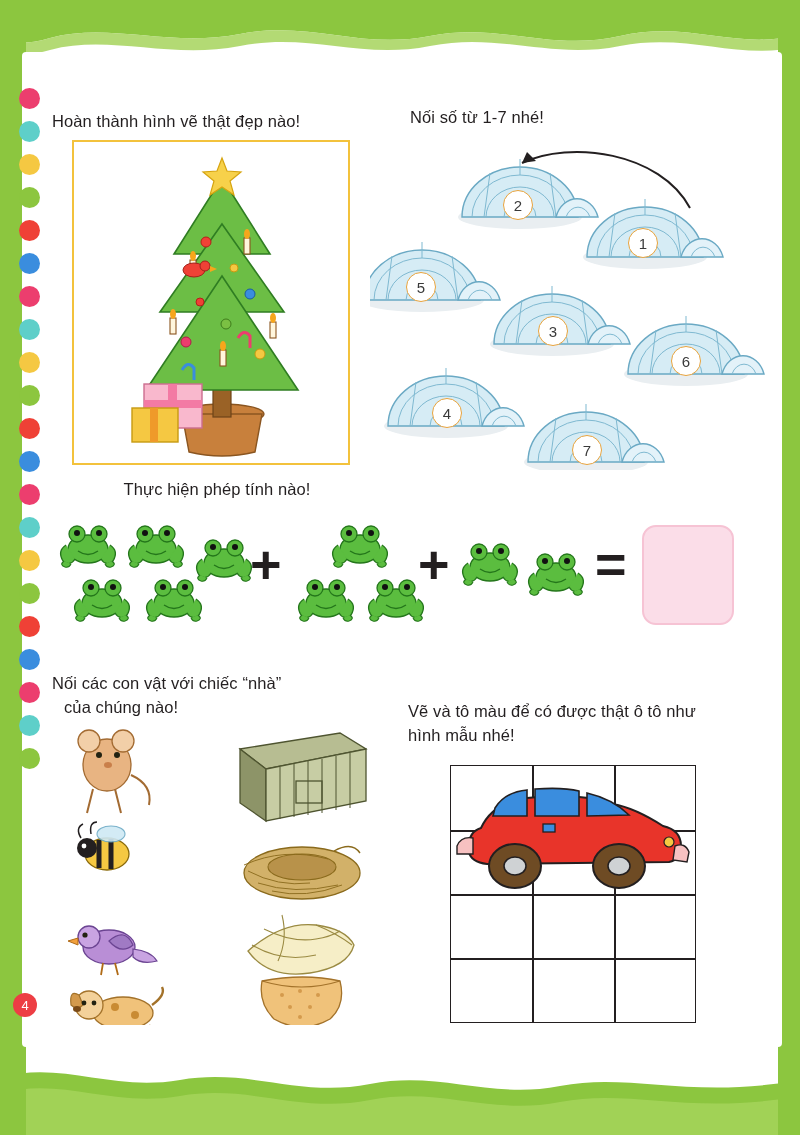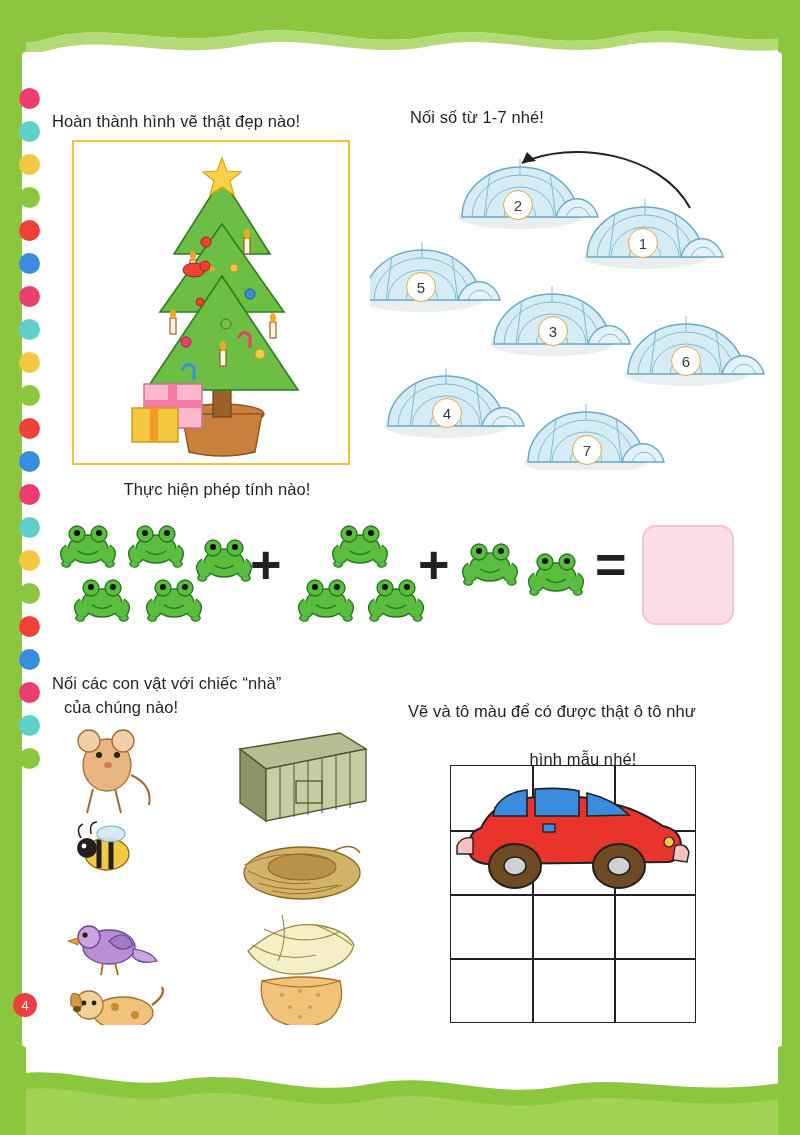--- a/index.html
+++ b/index.html
@@ -385,21 +385,21 @@
               <circle cx="74" cy="20" r="2"></circle>
             <circle cx="46" cy="32" r="2"></circle>
               <circle cx="66" cy="32" r="2"></circle>
               <circle cx="56" cy="42" r="2"></circle>
           </g>
         </g>
       </svg>
     </div>
 
     <div class="heading" style="left:408px; top:700px; width:350px;">Vẽ và tô màu để có được thật ô tô như</div>
-    <div class="heading" style="left:408px; top:748px; width:350px;text-align:center;">hình mẫu nhé!</div>
+    <div class="heading" style="left:408px; top:724px; width:350px;">hình mẫu nhé!</div>
 
     <div class="car-grid">
       <div class="vline" style="left:81px;"></div>
       <div class="vline" style="left:163px;"></div>
       <div class="hline" style="top:64px;"></div>
       <div class="hline" style="top:128px;"></div>
       <div class="hline" style="top:192px;"></div>
 
       <svg width="243" height="126" viewBox="0 0 243 126" style="position:absolute;left:0;top:2px;">
         <path d="M18,84 q-2,-20 12,-24 q12,-26 46,-30 q52,-6 86,6 q22,4 50,22 q18,4 18,20 q0,14 -12,16 l-182,2 q-16,-2 -18,-12z" fill="#e8342a" stroke="#231f20" stroke-width="2"></path>

